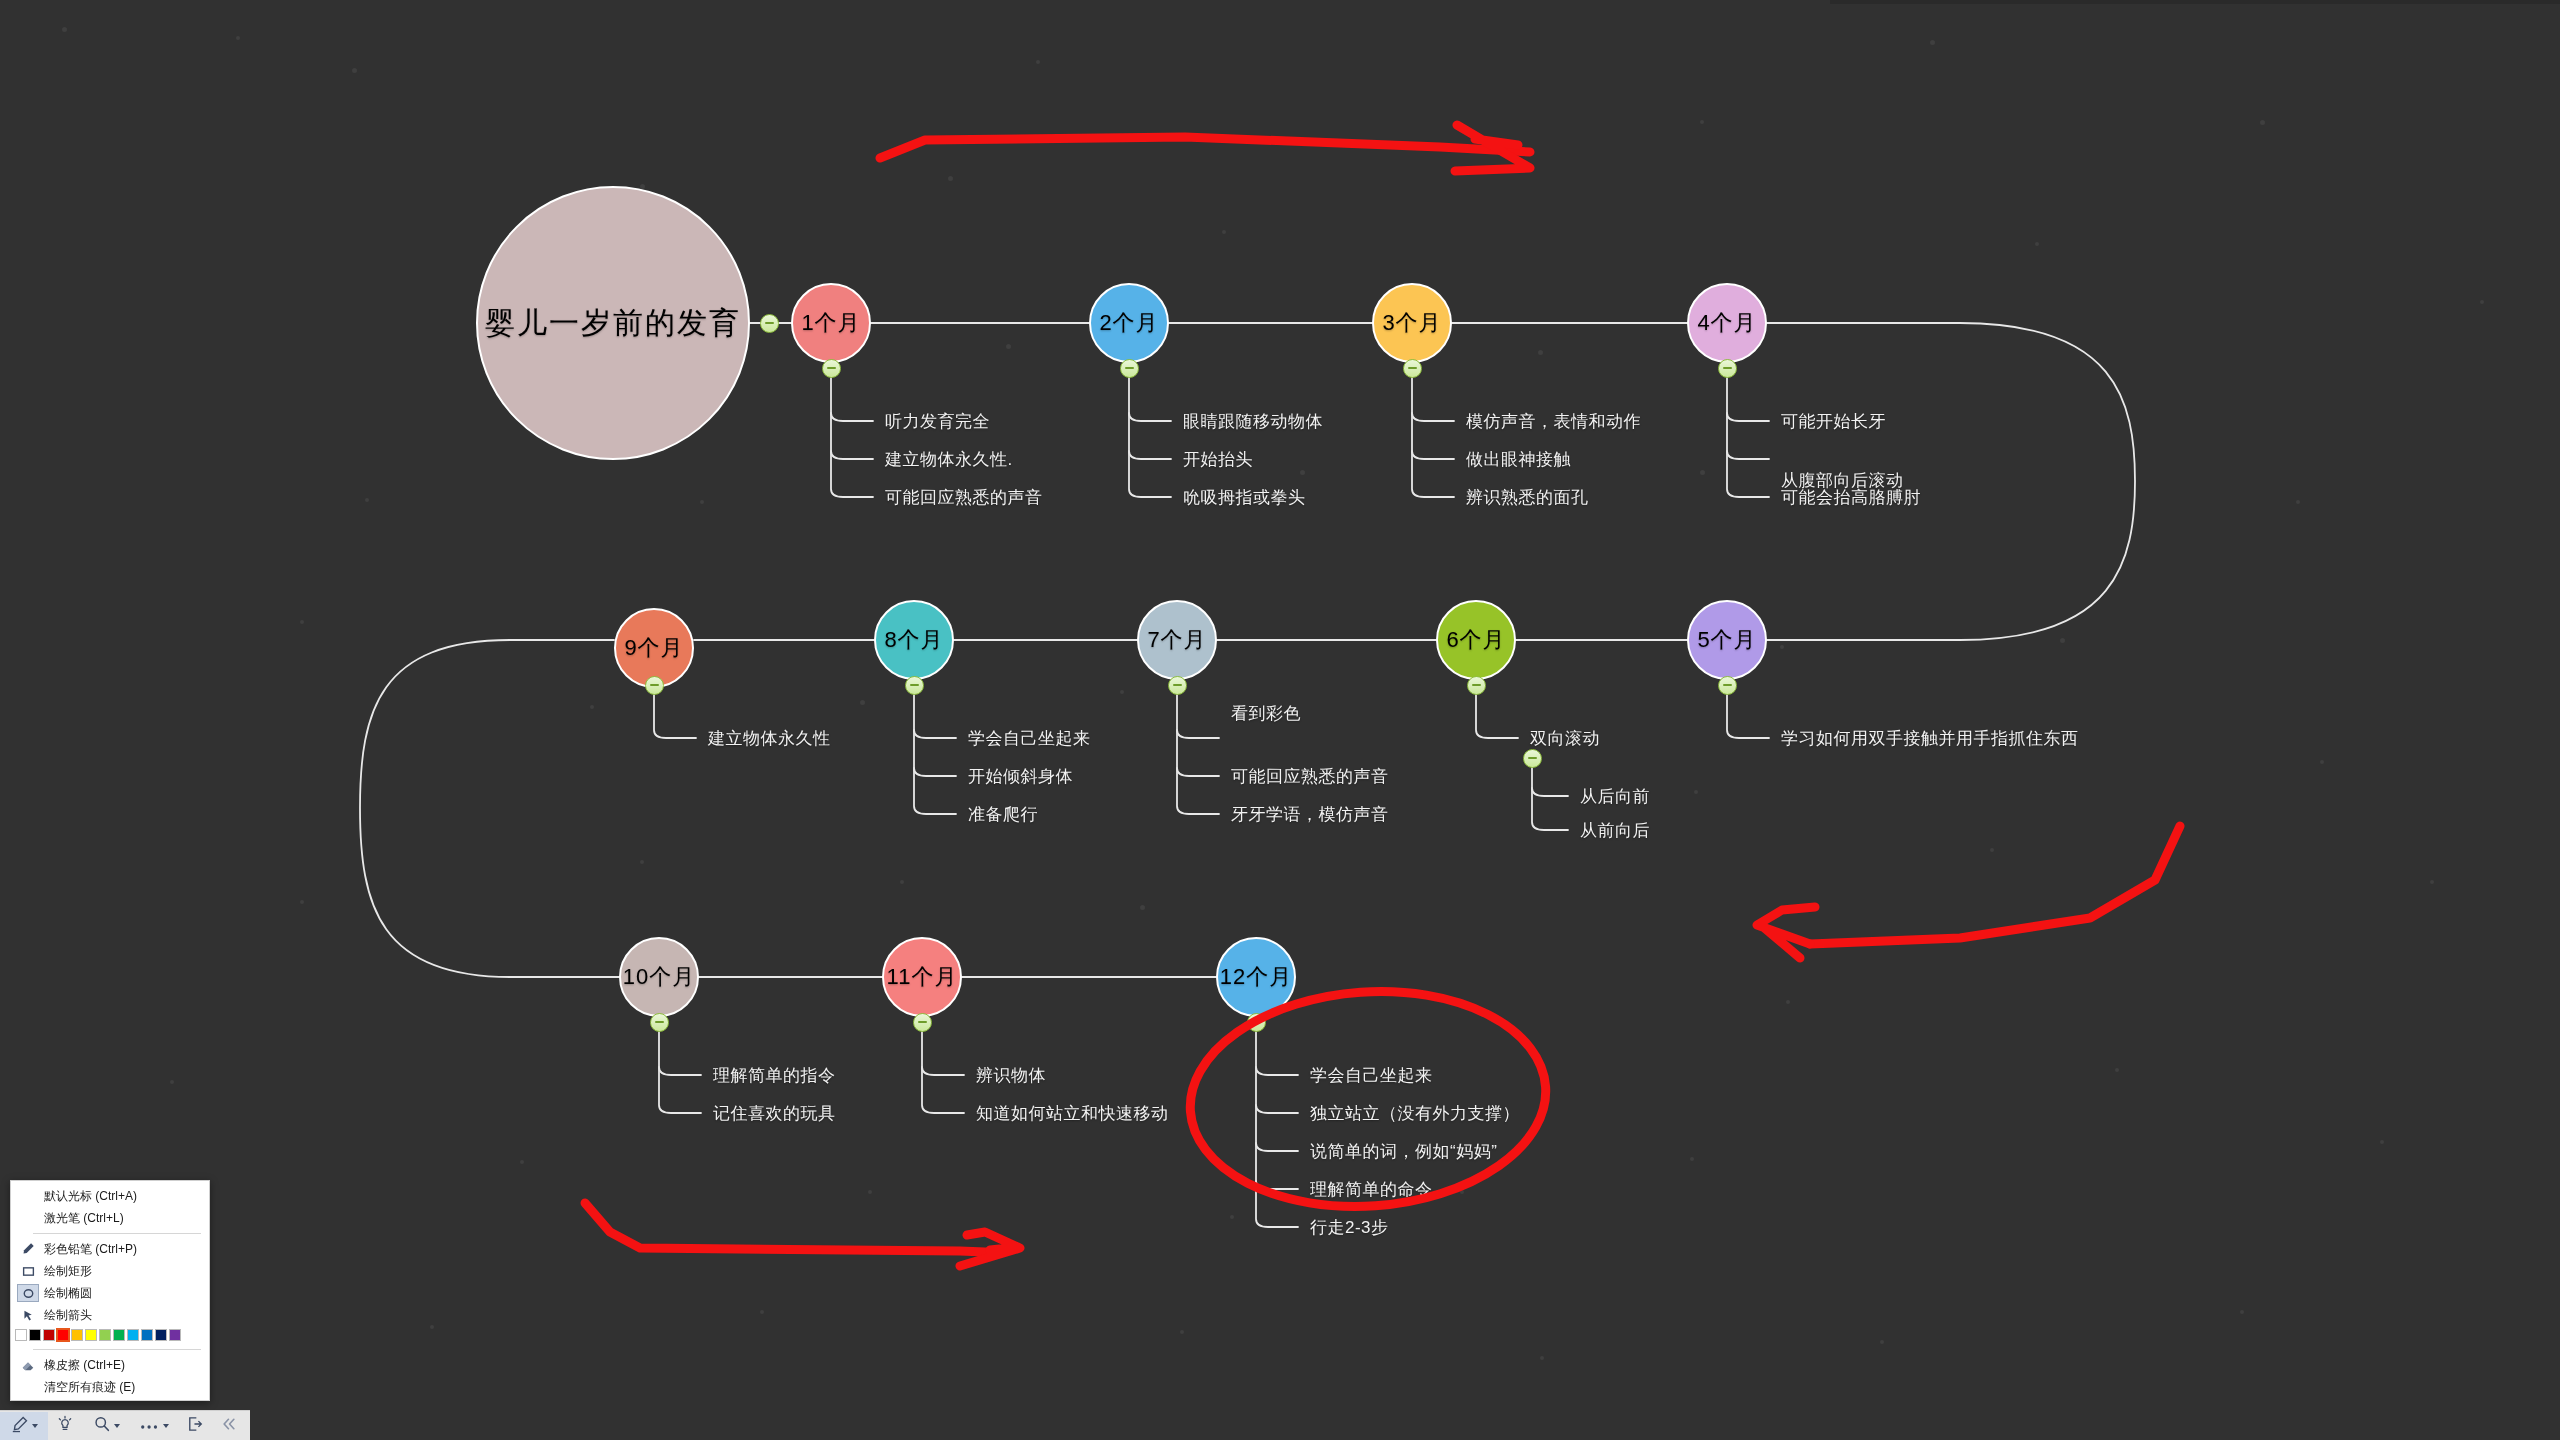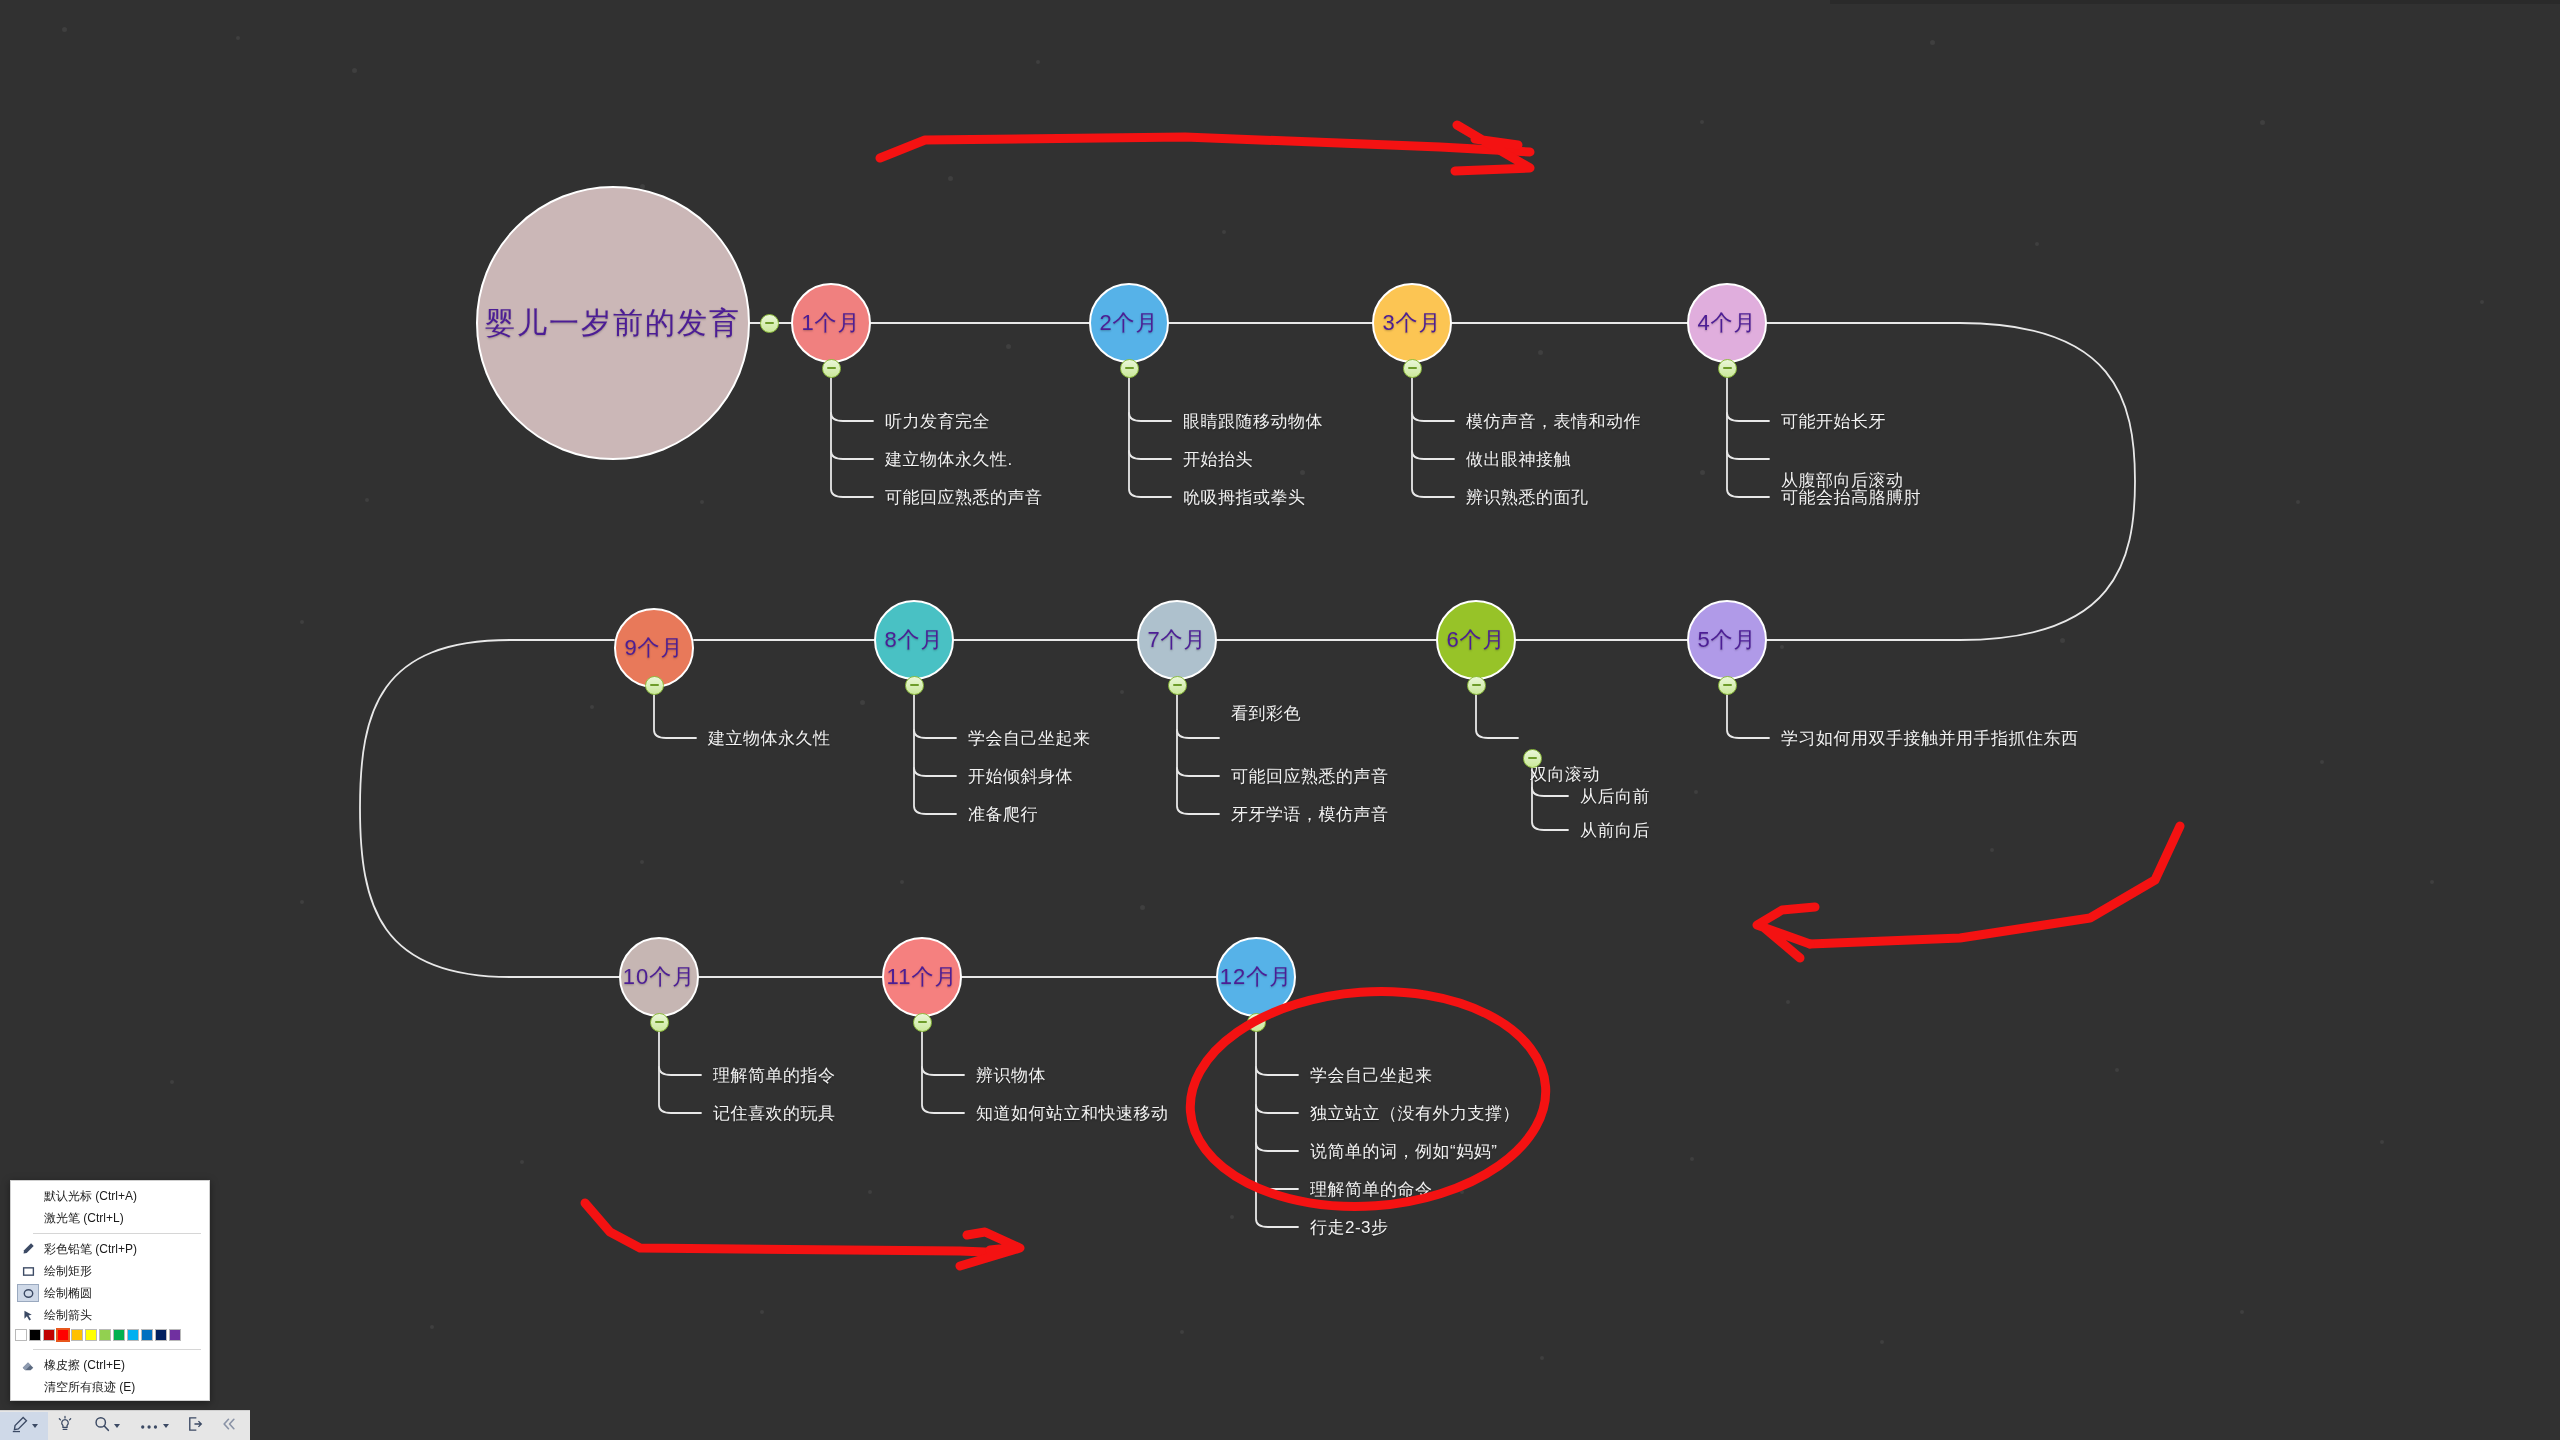--- a/index.html
+++ b/index.html
@@ -11,21 +11,21 @@
   #canvas{position:absolute;inset:0;}
   .topstrip{position:absolute;left:1830px;top:0;width:1000px;height:4px;background:#2a2a2a;}
   .dot{position:absolute;border-radius:50%;background:#4a4a4a;opacity:.55;}
 
   svg.links{position:absolute;left:0;top:0;width:2560px;height:1440px;pointer-events:none;}
 
   .node{
     position:absolute;border-radius:50%;
     border:2px solid #ffffff;
     display:flex;align-items:center;justify-content:center;
-    color:#4c1d95;box-sizing:border-box;
+    color:#000000;box-sizing:border-box;
     text-shadow:0 1px 2px rgba(0,0,0,.25);
   }
   .node.root{font-size:30px;letter-spacing:2px;}
   .node.month{font-size:22px;letter-spacing:1px;}
 
   .collapse{
     position:absolute;width:19px;height:19px;border-radius:50%;
     background:linear-gradient(#eaf7d8,#cbe89b);
     border:1.5px solid #8fbf3f;box-sizing:border-box;
     display:flex;align-items:center;justify-content:center;
@@ -222,21 +222,21 @@
       <div class="collapse" style="left: 1717.5px; top: 675.5px;">
         <i></i>
       </div>
       <div class="leaf" style="left: 1781px; top: 727px;">学习如何用双手接触并用手指抓住东西</div>
       <div class="node month" style="left: 1436px; top: 600px; width: 80px; height: 80px; background: rgb(151, 195, 40);">
         <span>6个月</span>
       </div>
       <div class="collapse" style="left: 1466.5px; top: 675.5px;">
         <i></i>
       </div>
-      <div class="leaf" style="left: 1530px; top: 727px; margin-top: 36px;">双向滚动</div>
+      <div class="leaf" style="left: 1530px; top: 727px;">双向滚动</div>
       <div class="collapse" style="left: 1522.5px; top: 748.5px;">
         <i></i>
       </div>
       <div class="leaf" style="left: 1580px; top: 785px;">从后向前</div>
       <div class="leaf" style="left: 1580px; top: 819px;">从前向后</div>
       <div class="node month" style="left: 1137px; top: 600px; width: 80px; height: 80px; background: rgb(174, 193, 205);">
         <span>7个月</span>
       </div>
       <div class="collapse" style="left: 1167.5px; top: 675.5px;">
         <i></i>

